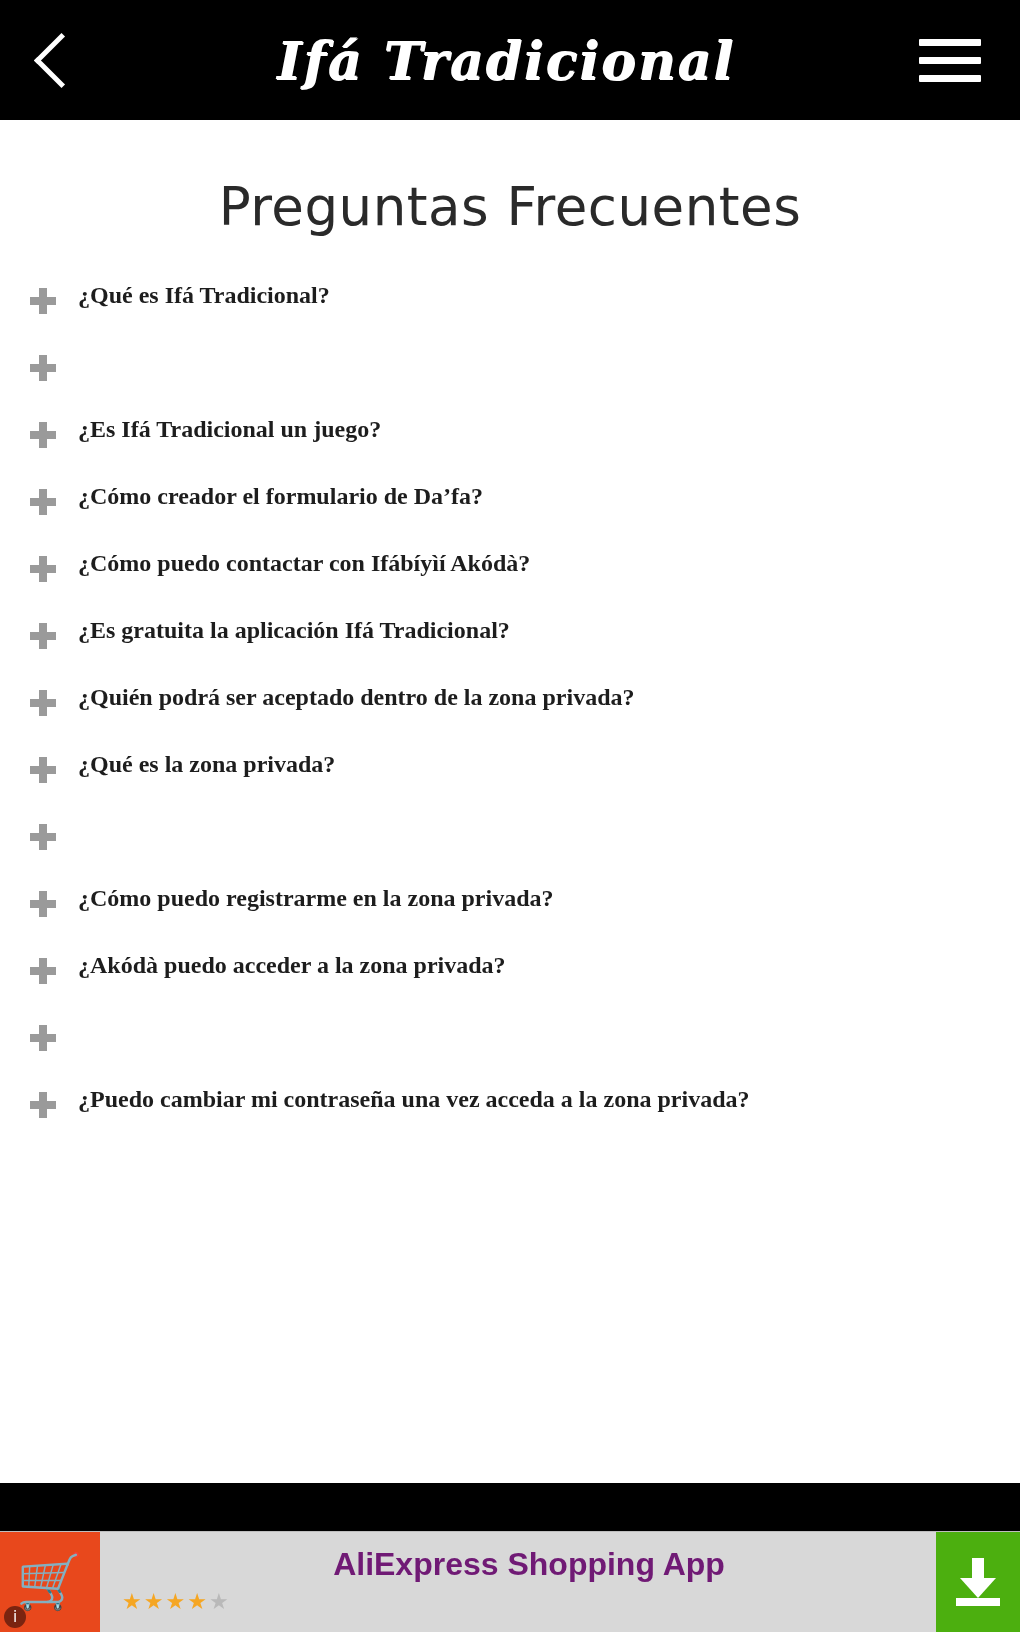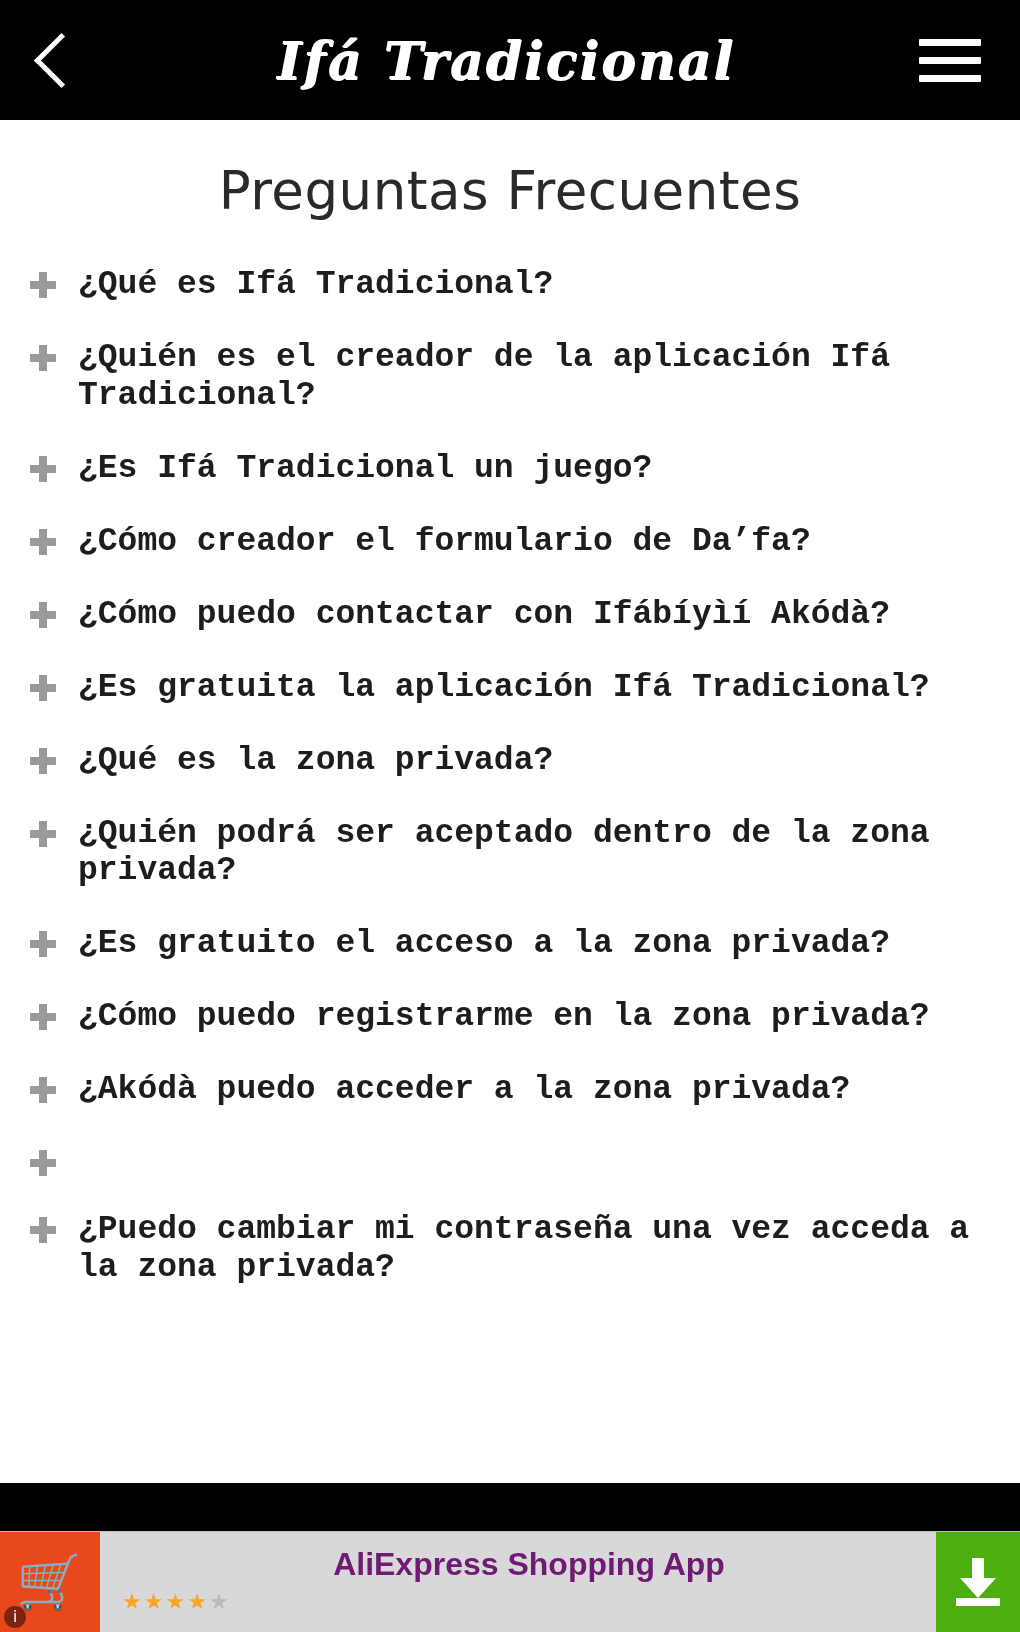--- a/index.html
+++ b/index.html
@@ -90,21 +90,21 @@
     background: #ffffff;
     overflow: hidden;
     position: relative;
   }
   .page-title {
     text-align: center;
     color: #2a2a2a;
     font-size: 53px;
     font-weight: 400;
     font-family: "DejaVu Sans", sans-serif;
-    padding-top: 40px;
+    padding-top: 56px;
     padding-bottom: 28px;
     letter-spacing: 0.5px;
   }
   .faq-list {
     list-style: none;
     margin: 0;
     padding: 0 24px 0 30px;
   }
   .faq-item {
     display: flex;
@@ -133,24 +133,24 @@
     height: 26px;
   }
   .plus-icon::after {
     top: 9px;
     left: 0;
     height: 8px;
     width: 26px;
   }
   .faq-text {
     color: #1d1d1d;
-    font-size: 33px;
+    font-size: 24px;
     font-weight: 700;
     line-height: 1.15;
-    font-family: Liberation Mono, monospace;
+    font-family: Liberation Serif, serif;
   }
 
   
   .ad-spacer {
     flex: 0 0 48px;
     background: #000000;
   }
   .ad-banner {
     flex: 0 0 100px;
     background: #d8d8d8;
@@ -269,49 +269,47 @@
   <div class="content">
     <div class="page-title">Preguntas Frecuentes</div>
 
     <ul class="faq-list">
       <li class="faq-item">
         <span class="plus-icon"></span>
         <span class="faq-text">¿Qué es Ifá Tradicional?</span>
       </li>
       <li class="faq-item">
         <span class="plus-icon"></span>
-        <span class="faq-text">¿Quién es el creador de la aplicación Ifá Tradicional?</span>
       </li>
       <li class="faq-item">
         <span class="plus-icon"></span>
         <span class="faq-text">¿Es Ifá Tradicional un juego?</span>
       </li>
       <li class="faq-item">
         <span class="plus-icon"></span>
         <span class="faq-text">¿Cómo creador el formulario de Da’fa?</span>
       </li>
       <li class="faq-item">
         <span class="plus-icon"></span>
         <span class="faq-text">¿Cómo puedo contactar con Ifábíyìí Akódà?</span>
       </li>
       <li class="faq-item">
         <span class="plus-icon"></span>
         <span class="faq-text">¿Es gratuita la aplicación Ifá Tradicional?</span>
       </li>
       <li class="faq-item">
         <span class="plus-icon"></span>
+        <span class="faq-text">¿Quién podrá ser aceptado dentro de la zona privada?</span>
+      </li>
+      <li class="faq-item">
+        <span class="plus-icon"></span>
         <span class="faq-text">¿Qué es la zona privada?</span>
       </li>
       <li class="faq-item">
         <span class="plus-icon"></span>
-        <span class="faq-text">¿Quién podrá ser aceptado dentro de la zona privada?</span>
-      </li>
-      <li class="faq-item">
-        <span class="plus-icon"></span>
-        <span class="faq-text">¿Es gratuito el acceso a la zona privada?</span>
       </li>
       <li class="faq-item">
         <span class="plus-icon"></span>
         <span class="faq-text">¿Cómo puedo registrarme en la zona privada?</span>
       </li>
       <li class="faq-item">
         <span class="plus-icon"></span>
         <span class="faq-text">¿Akódà puedo acceder a la zona privada?</span>
       </li>
       <li class="faq-item">

